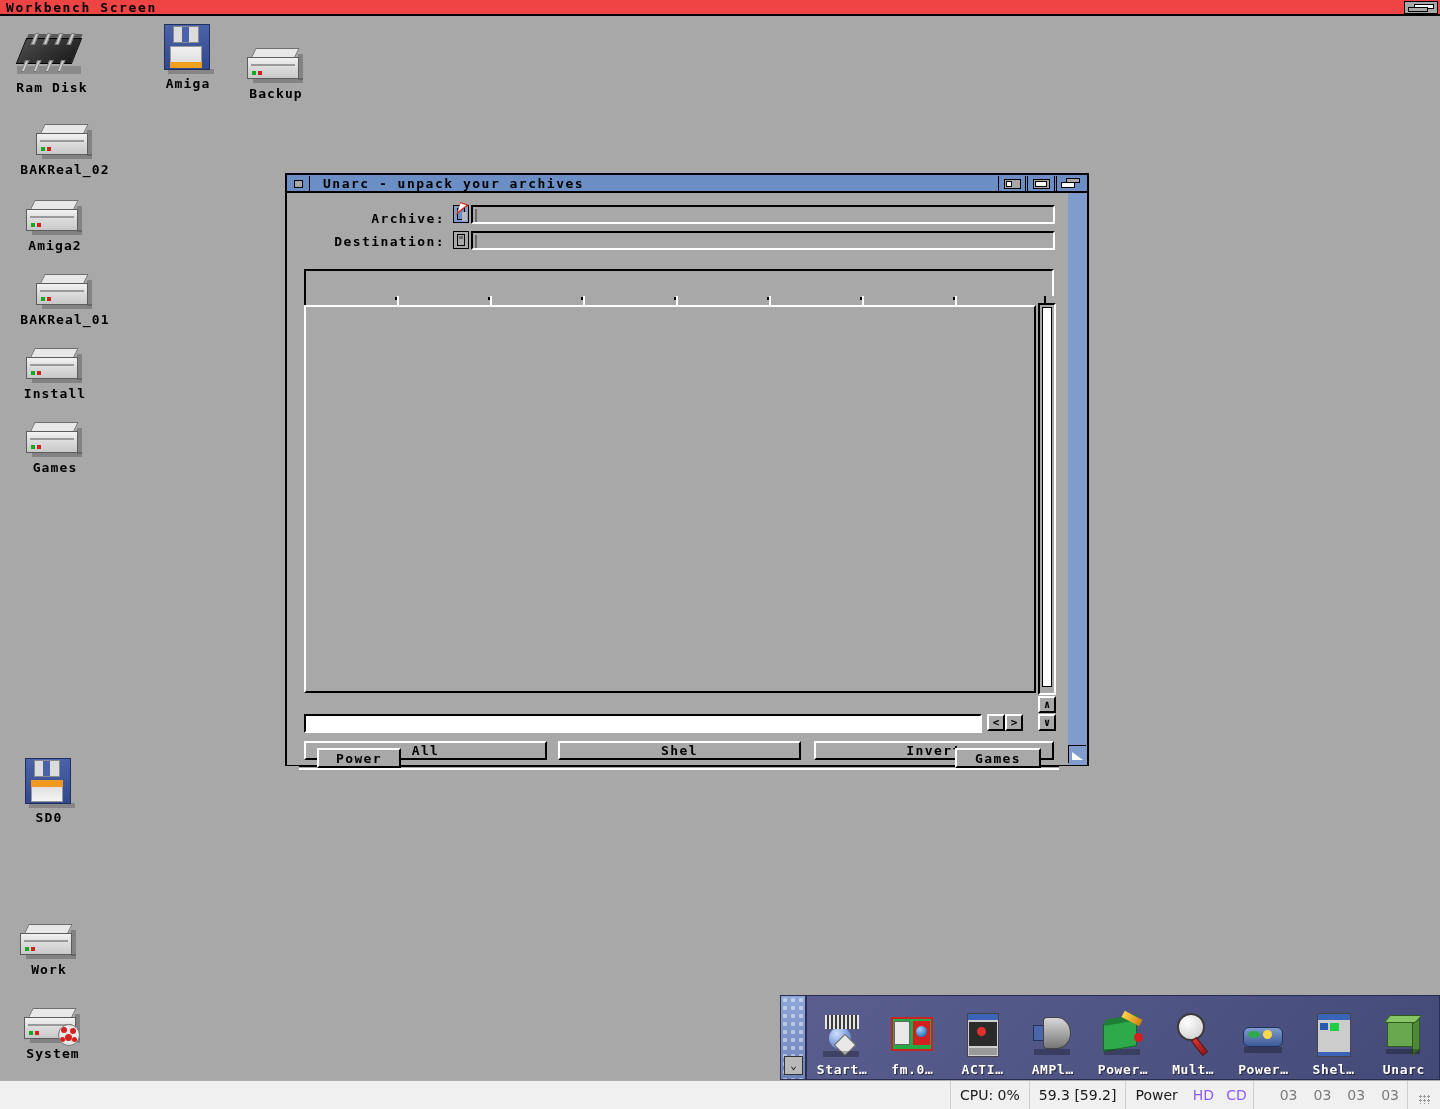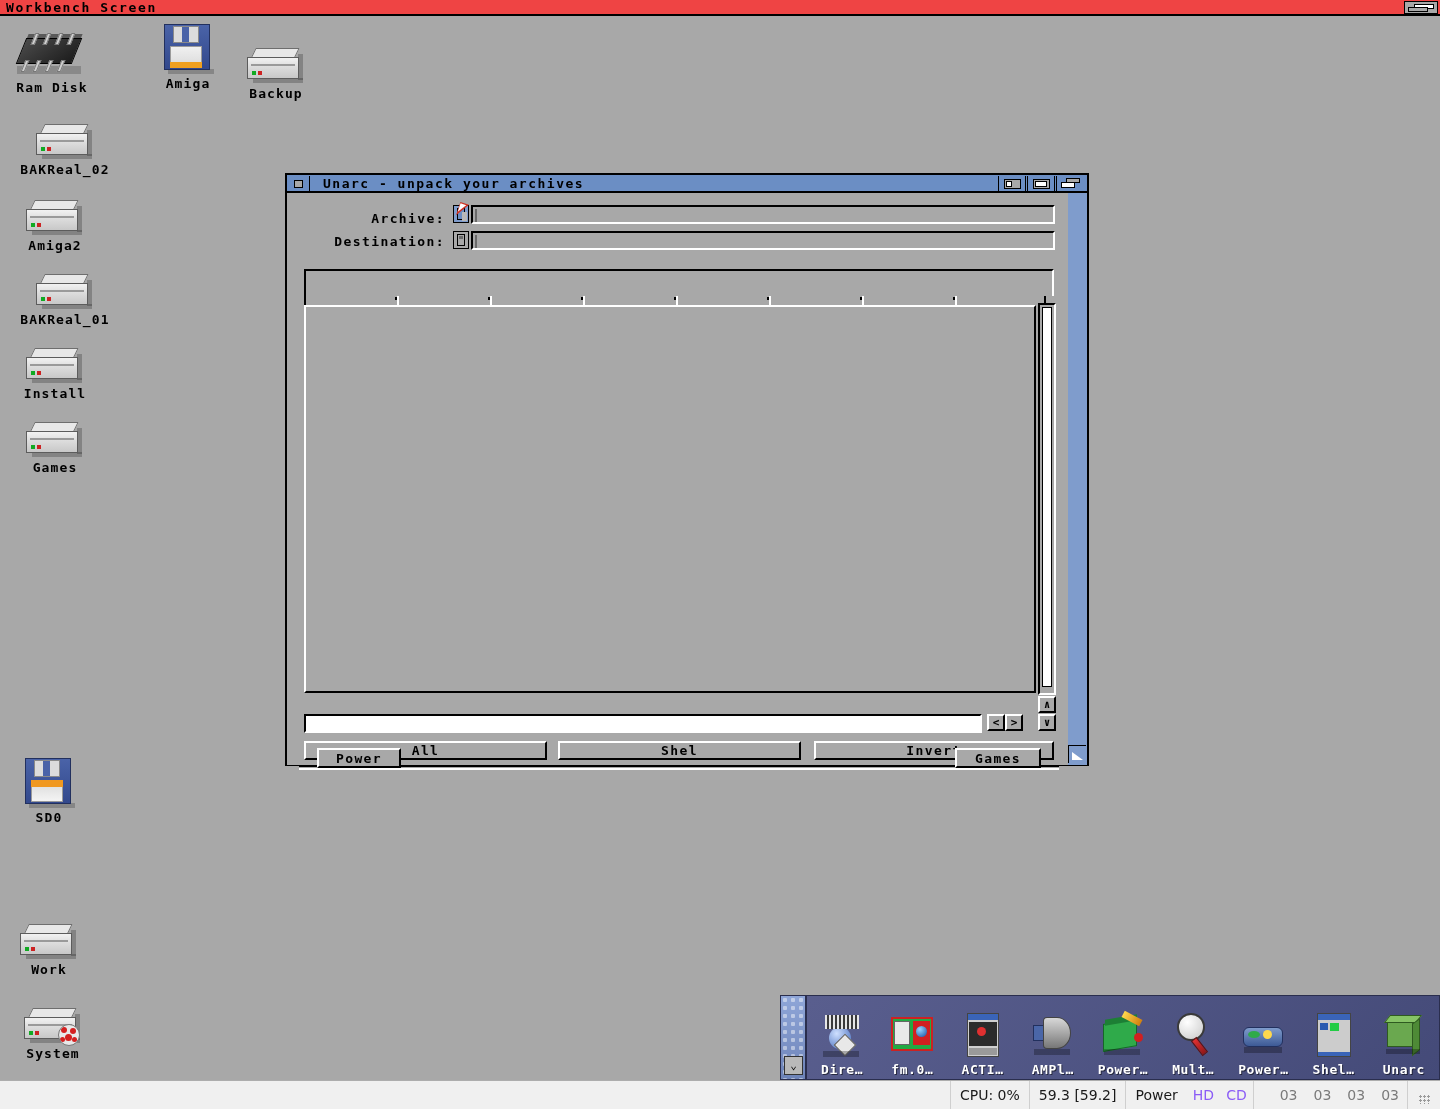--- a/index.html
+++ b/index.html
@@ -606,21 +606,21 @@
   </div>
   <div id="dock-items">
 
     <div class="ditem">
       <div class="dicn">
         <div class="bx" style="left:10px;top:16px;width:22px;height:22px;border-radius:50%;background:radial-gradient(circle at 35% 30%,#cfe0ff,#3a64b8);"></div>
         <div class="bx" style="left:6px;top:4px;width:34px;height:14px;background:repeating-linear-gradient(90deg,#e6e6e6 0 2px,#3a3a3a 2px 4px);"></div>
         <div class="bx" style="left:18px;top:26px;width:16px;height:16px;background:#e8e8e8;transform:rotate(45deg);border:1px solid #555;"></div>
         <div class="bx" style="left:4px;top:40px;width:36px;height:6px;background:rgba(0,0,0,.28);"></div>
       </div>
-      <div class="dtxt">Dire…</div>
+      <div class="dtxt">Start…</div>
     </div>
 
     <div class="ditem">
       <div class="dicn">
         <div class="bx" style="left:2px;top:6px;width:42px;height:34px;background:#22aa44;border:2px solid #cc2222;"></div>
         <div class="bx" style="left:5px;top:10px;width:16px;height:24px;background:#e9e9e9;border:1px solid #666;"></div>
         <div class="bx" style="left:24px;top:10px;width:17px;height:24px;background:#d02020;"></div>
         <div class="bx" style="left:27px;top:15px;width:11px;height:11px;border-radius:50%;background:radial-gradient(circle at 35% 30%,#9ad4ff,#1050a0);"></div>
       </div>
       <div class="dtxt">fm.0…</div>

